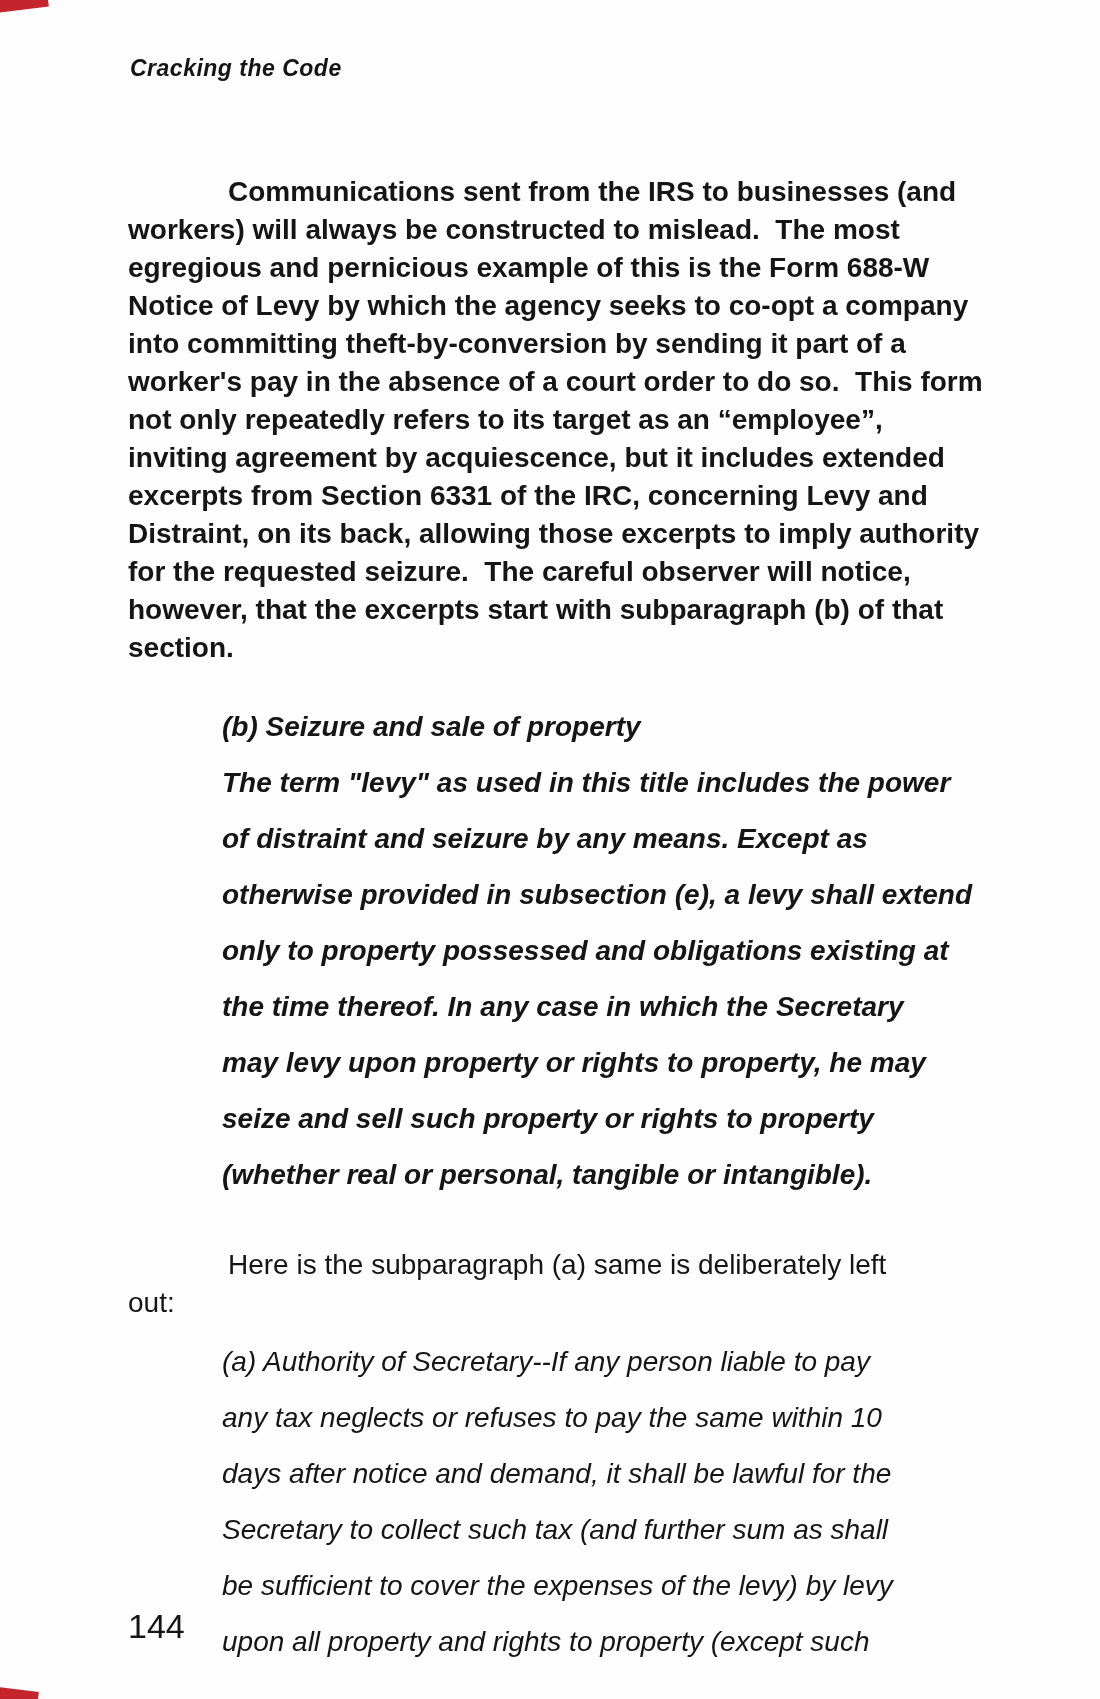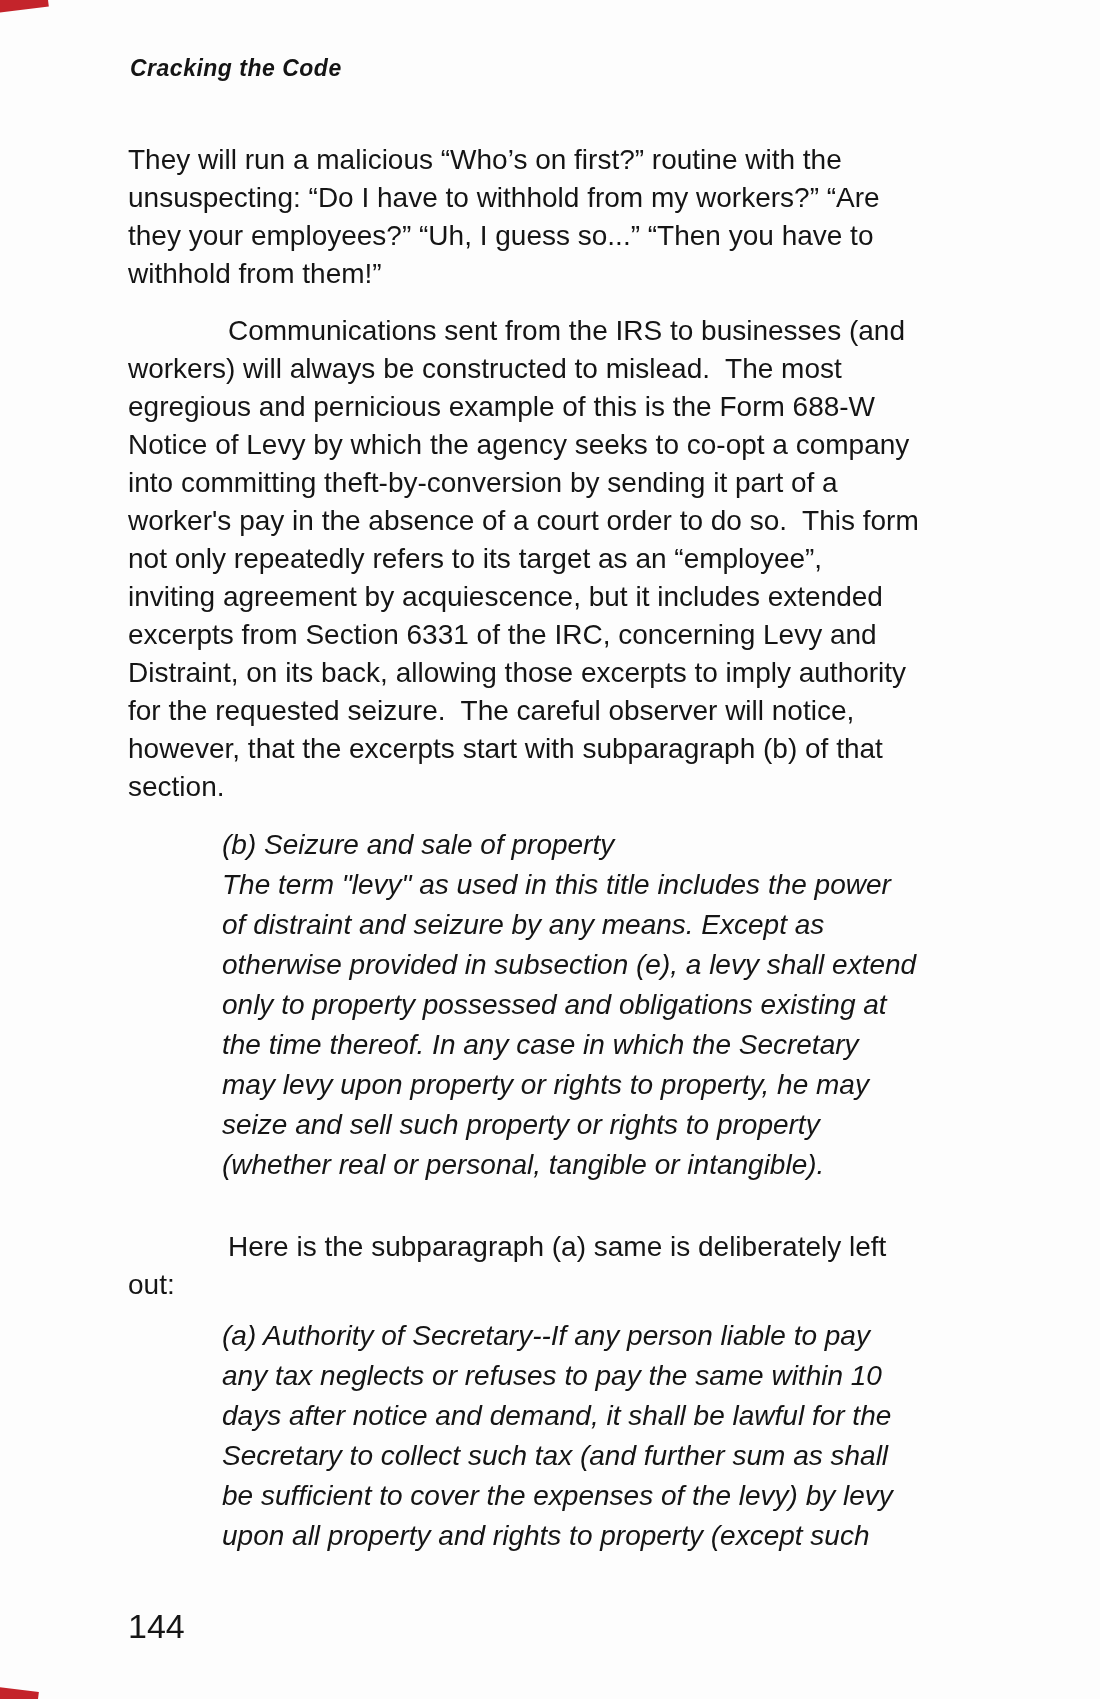--- a/index.html
+++ b/index.html
@@ -34,24 +34,24 @@
   }
   .para {
     line-height: 38px;
     white-space: pre;
     margin: 0;
   }
   .para.first-indent { text-indent: 100px; }
   .quote {
     margin: 0 0 0 94px;
     font-style: italic;
-    line-height: 40px;
+    line-height: 56px;
     white-space: pre;
   }
-  .mt-sm { margin-top: 19px; }
+  .mt-sm { margin-top: 32px; font-weight: bold; }
   .mt-lg { margin-top: 43px; }
   .mt-xs { margin-top: 12px; }
   .page-number {
     position: absolute;
     left: 128px;
     top: 1607px;
     font-size: 34px;
   }
 </style>
 </head>
@@ -59,24 +59,20 @@
 
 <div class="page">
 
   <div class="corner-red tl"></div>
   <div class="corner-red bl"></div>
 
   <div class="running-header">Cracking the Code</div>
 
   <div class="body-text">
 
-    <div class="para">They will run a malicious “Who’s on first?” routine with the
-unsuspecting: “Do I have to withhold from my workers?” “Are
-they your employees?” “Uh, I guess so...” “Then you have to
-withhold from them!”</div>
 
     <div class="para first-indent mt-sm">Communications sent from the IRS to businesses (and
 workers) will always be constructed to mislead.  The most
 egregious and pernicious example of this is the Form 688-W
 Notice of Levy by which the agency seeks to co-opt a company
 into committing theft-by-conversion by sending it part of a
 worker's pay in the absence of a court order to do so.  This form
 not only repeatedly refers to its target as an “employee”,
 inviting agreement by acquiescence, but it includes extended
 excerpts from Section 6331 of the IRC, concerning Levy and

